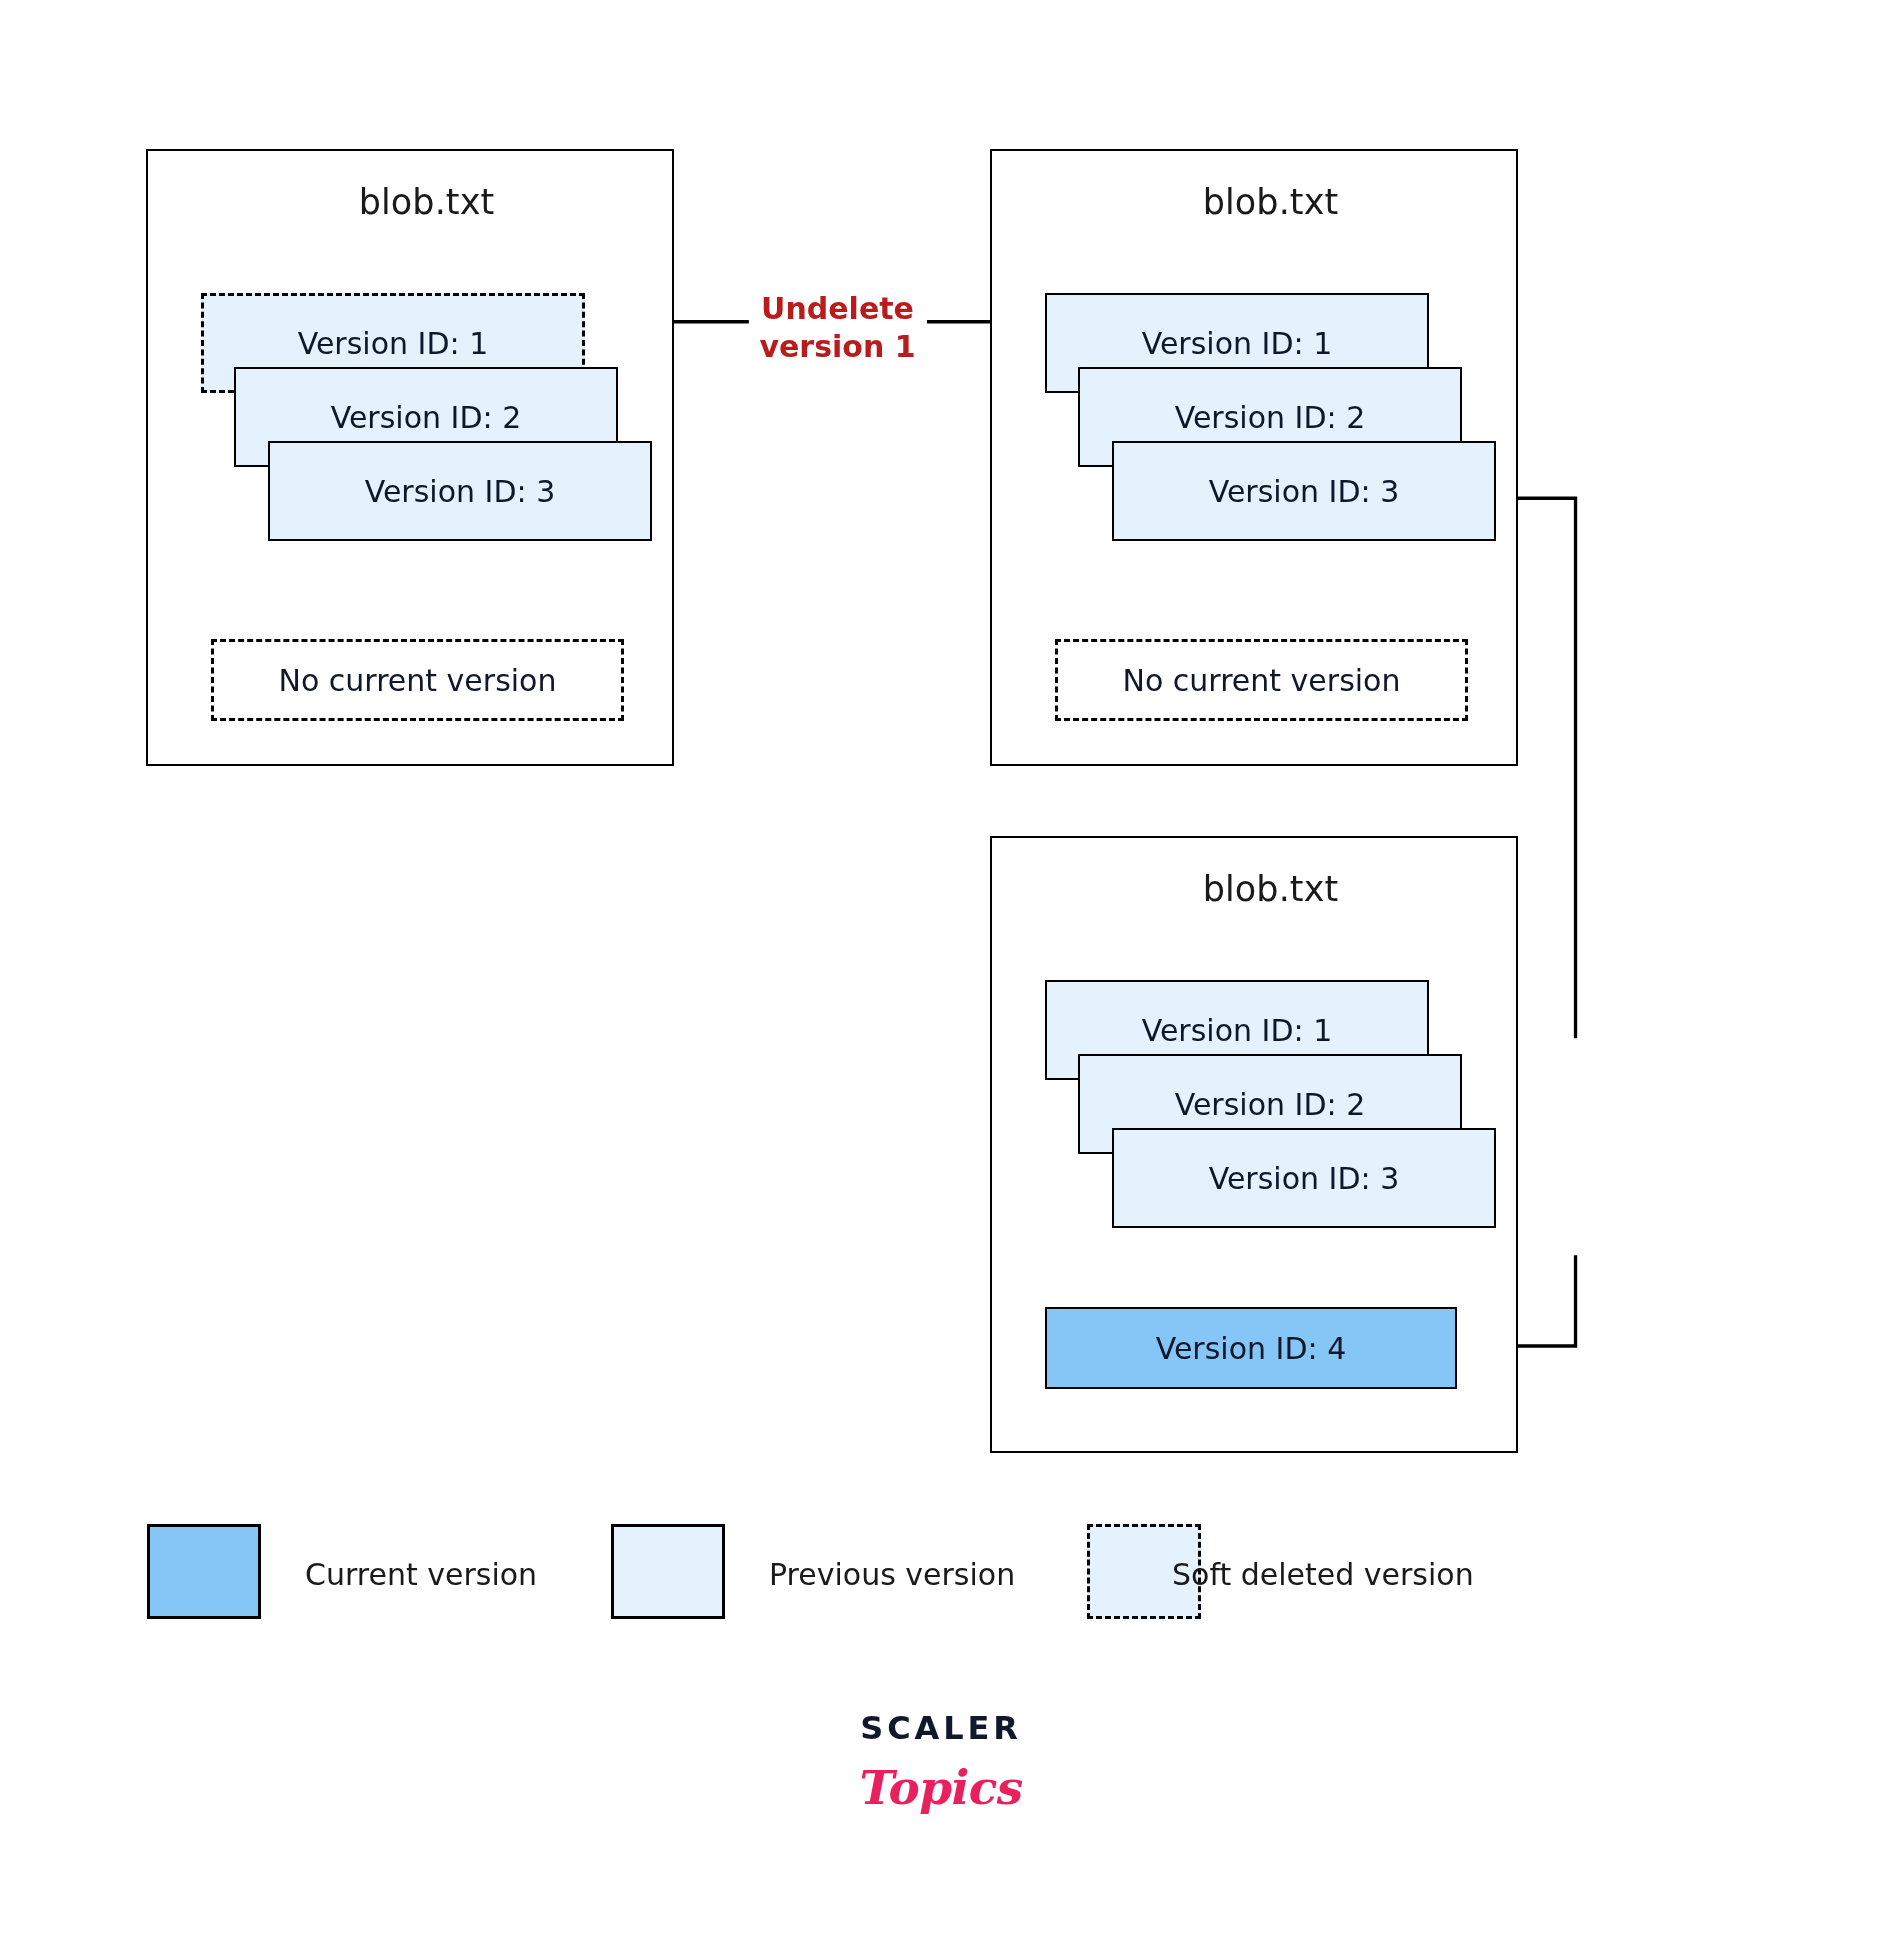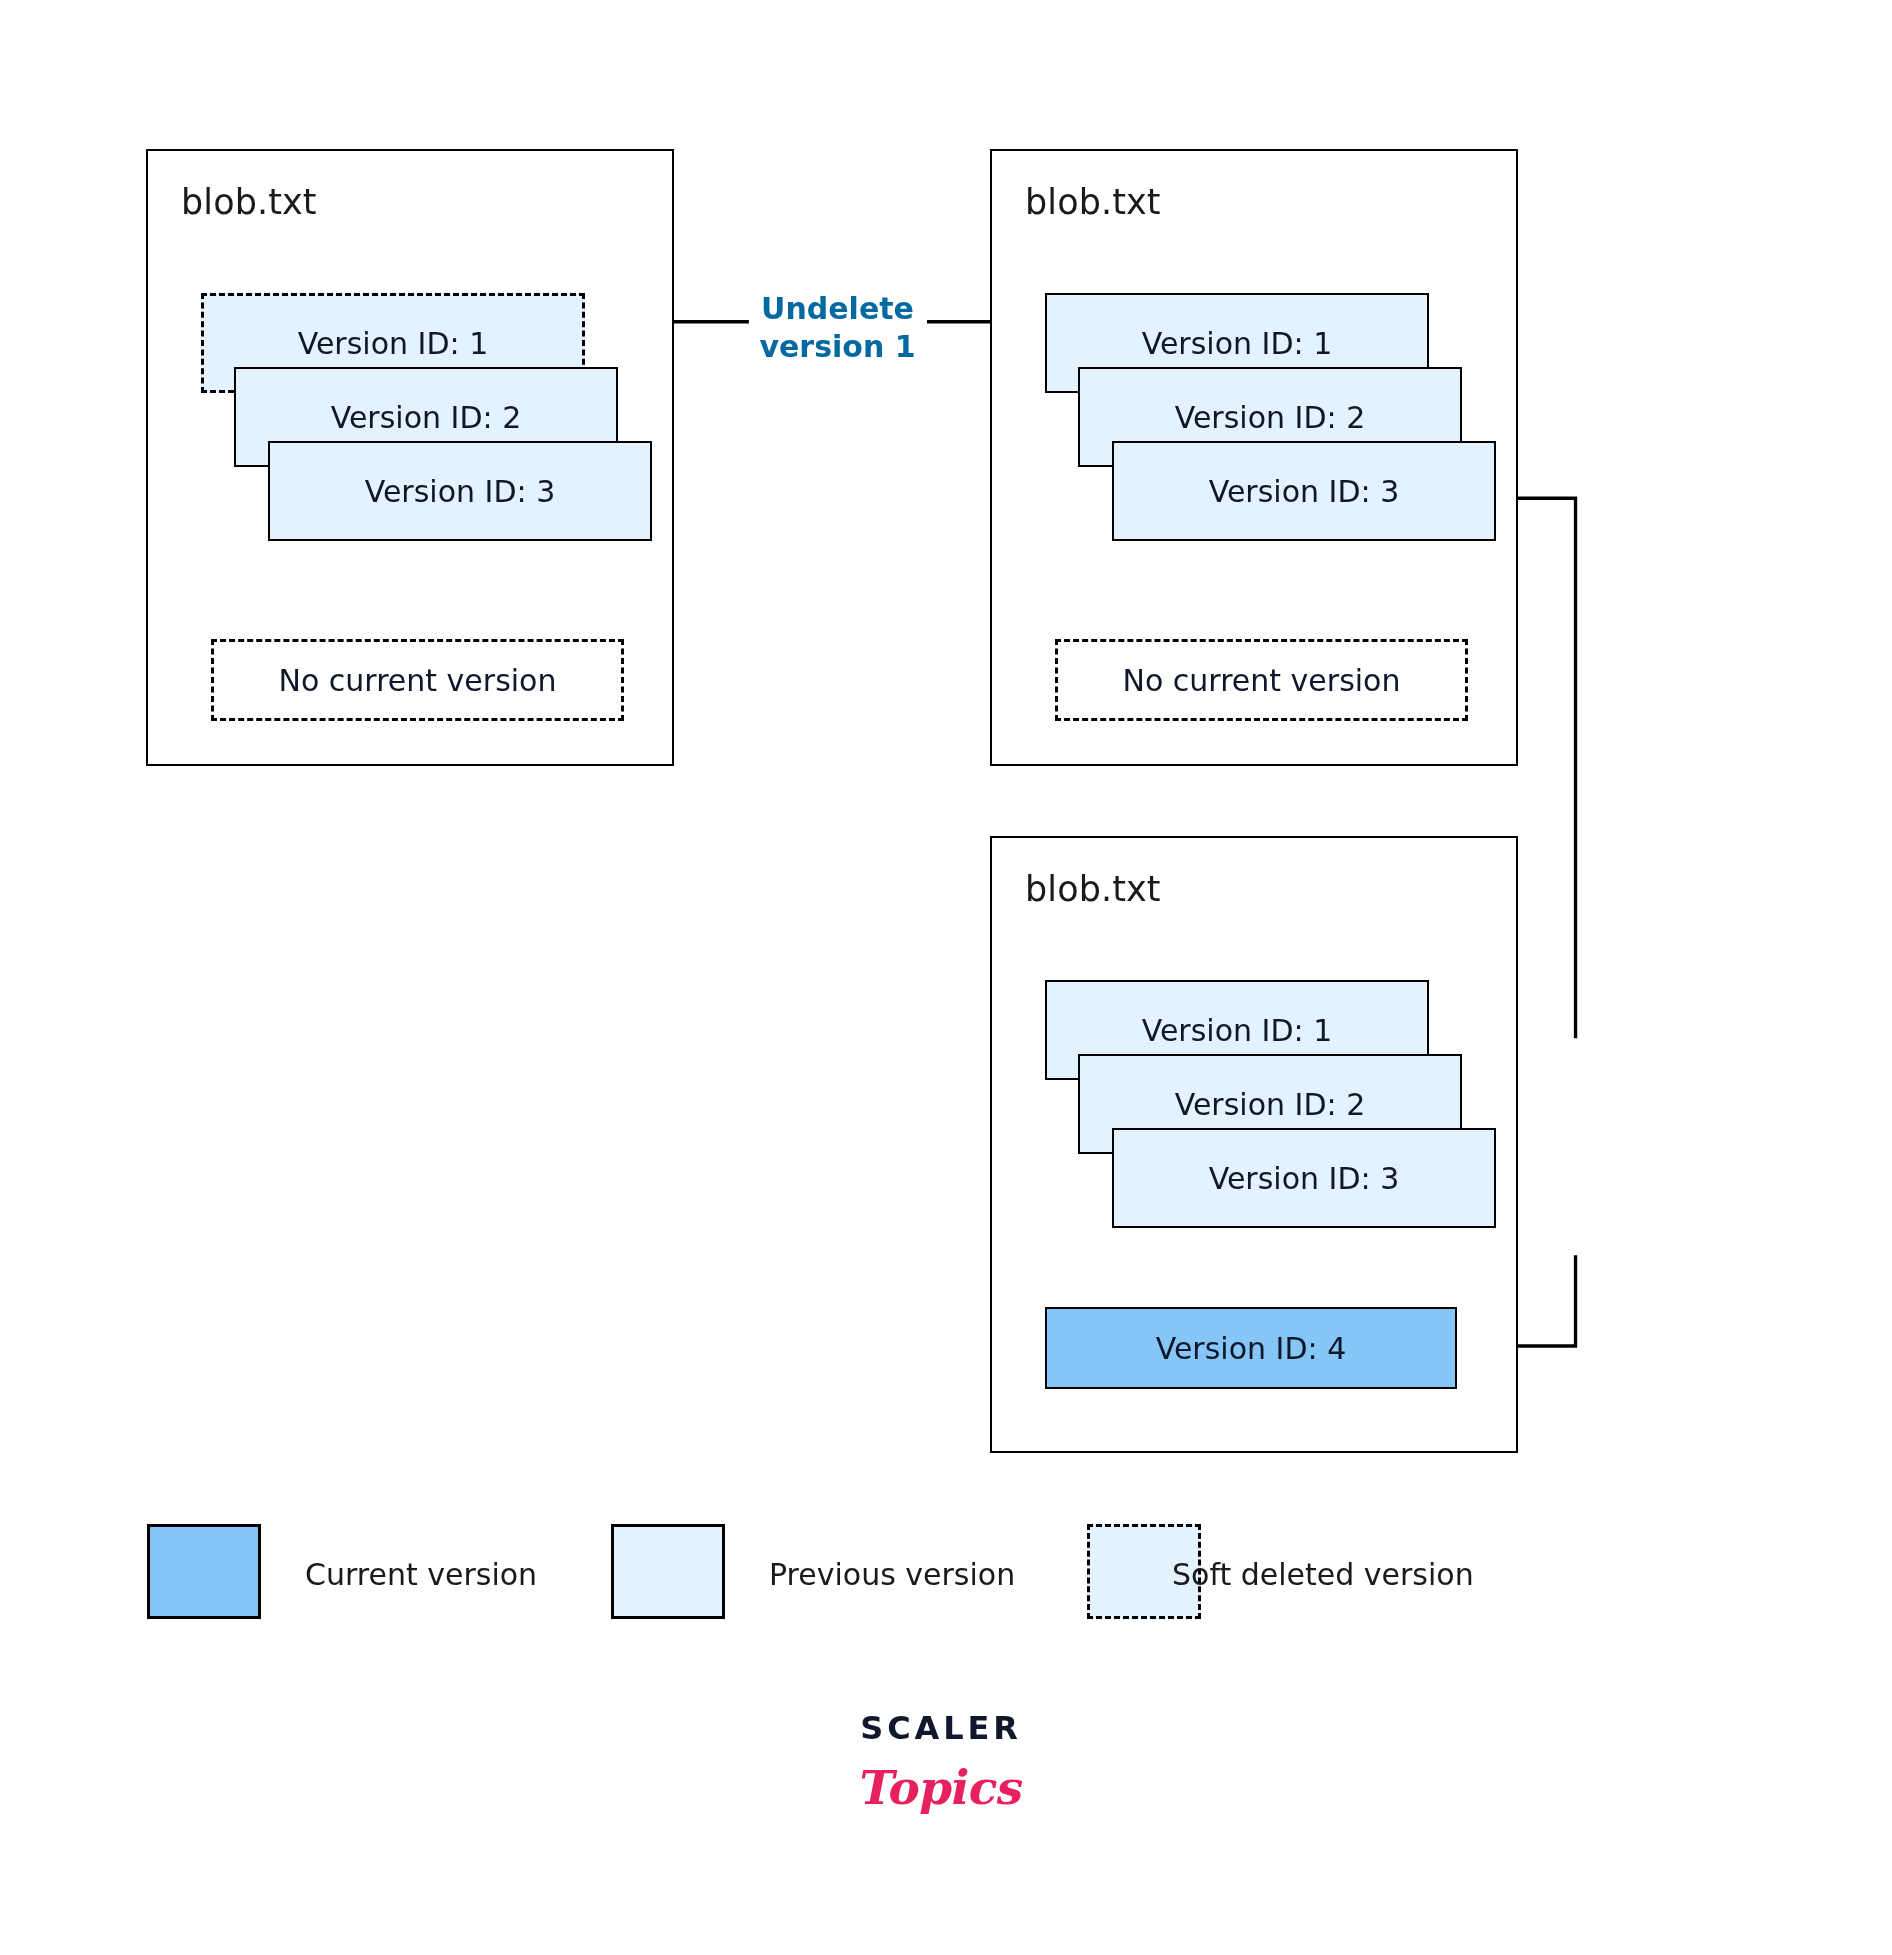--- a/index.html
+++ b/index.html
@@ -30,20 +30,21 @@
   .panel {
     position: absolute;
     border: 2.8px solid #000000;
     background: #ffffff;
     box-sizing: border-box;
   }
   .panel-title {
     position: absolute;
     left: 0;
     right: 0;
+    text-align: center;
     font-size: 35px;
     color: #1a1a1a;
     letter-spacing: 0.1px;
     white-space: nowrap;
     padding-left: 33px;
   }
   
   .chip {
     position: absolute;
     box-sizing: border-box;
@@ -68,21 +69,21 @@
   }
   .chip.nocurrent {
     background: #ffffff;
     border: 3.3px dashed #000000;
   }
   
   .flow-label {
     position: absolute;
     font-size: 30px;
     font-weight: bold;
-    color: #0369a1;
+    color: #b91c1c;
     line-height: 1.28;
     text-align: center;
   }
   
   .legend-swatch {
     position: absolute;
     box-sizing: border-box;
   }
   .legend-swatch.current {
     background: #85c6f7;

